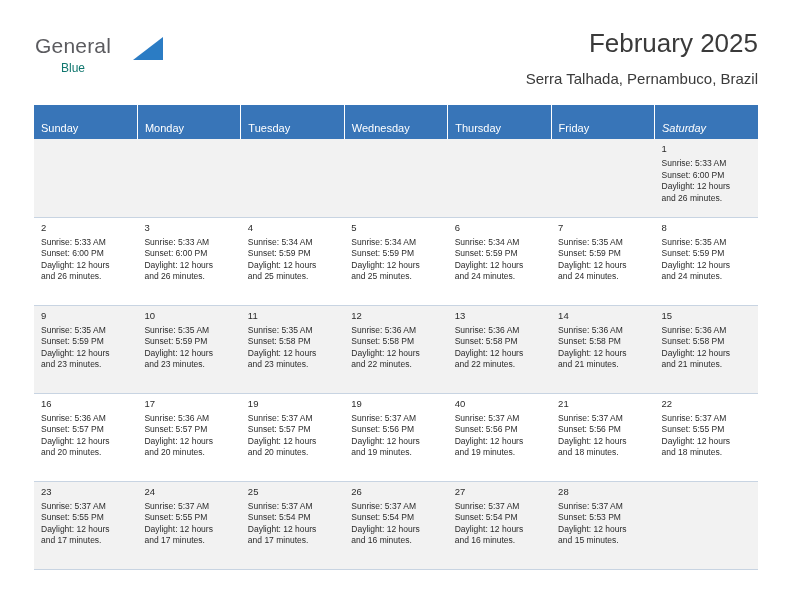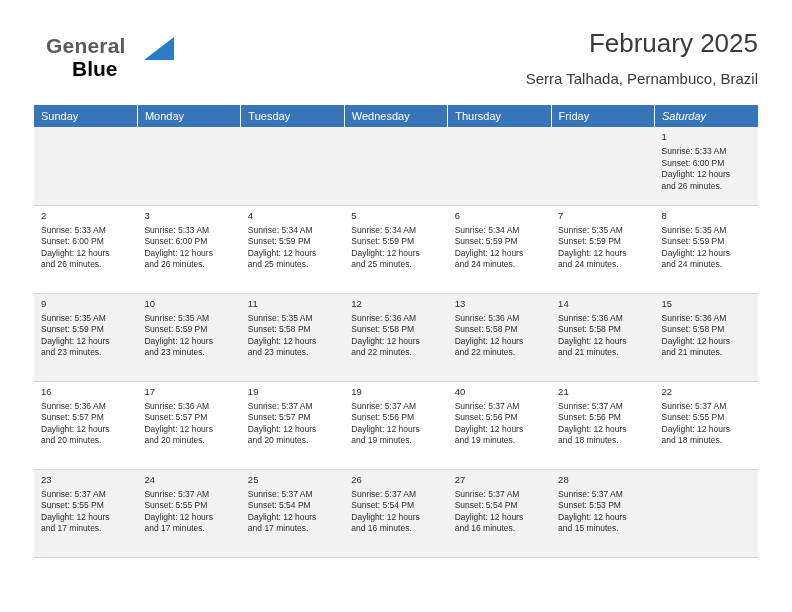--- a/index.html
+++ b/index.html
@@ -20,36 +20,35 @@
   
   .header {
     position: absolute;
     left: 34px;
     top: 28px;
     right: 34px;
     height: 72px;
   }
   .logo {
     position: absolute;
-    left: 12px;
+    left: 1px;
     top: 6px;
     width: 130px;
     height: 48px;
-    font-weight: bold;
   }
   .logo-general {
     font-size: 21px;
     color: #5b5b5f;
     letter-spacing: .2px;
     line-height: 24px;
     font-family: "Liberation Sans", sans-serif;
   }
   .logo-blue {
-    font-size: 21px;
-    color: #000000;
+    font-size: 12px;
+    color: #0f766e;
     line-height: 19px;
     margin-left: 26px;
     display: block;
     margin-top: 1px;
   }
   .logo-mark {
     position: absolute;
     left: 96px;
     top: 2px;
     width: 34px;
@@ -81,21 +80,21 @@
     width: 724px;
     border-collapse: collapse;
     table-layout: fixed;
   }
   .calendar th {
     background: #3875b8;
     color: #ffffff;
     font-size: 11px;
     font-weight: normal;
     text-align: left;
-    padding: 5px 0 5px 7px;
+    padding: 17px 0 5px 7px;
     height: 20px;
     border-right: 1px solid #ffffff;
   }
   .calendar th:last-child { border-right: none; font-style: italic; }
   .calendar td {
     vertical-align: top;
     height: 88px;
     padding: 4px 6px 4px 7px;
     border-bottom: 1px solid #c8d4e2;
     font-size: 8.5px;

